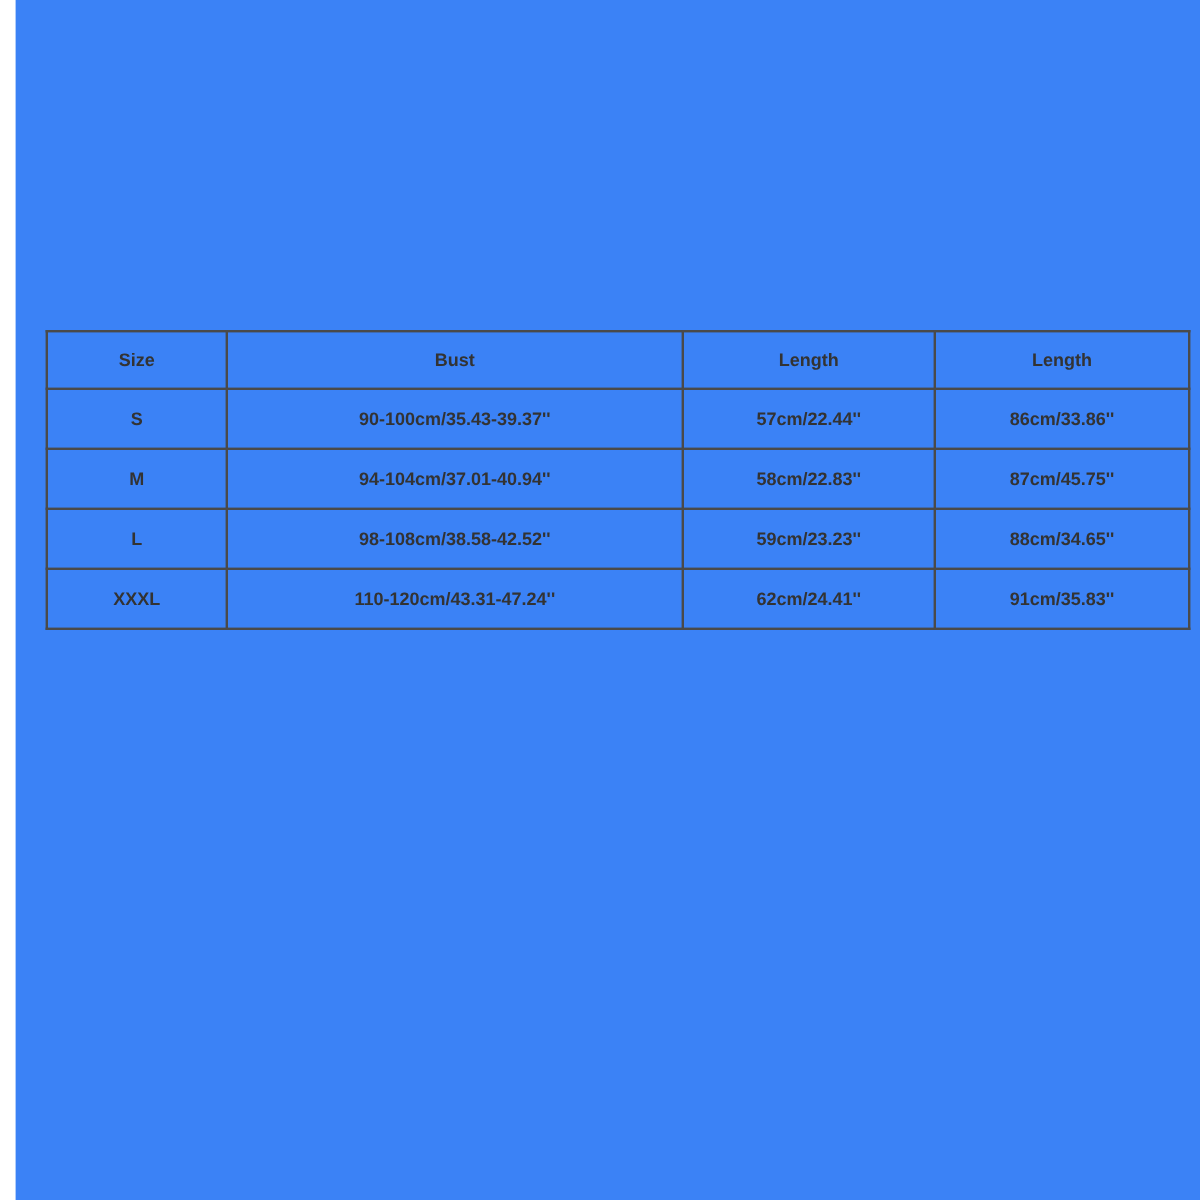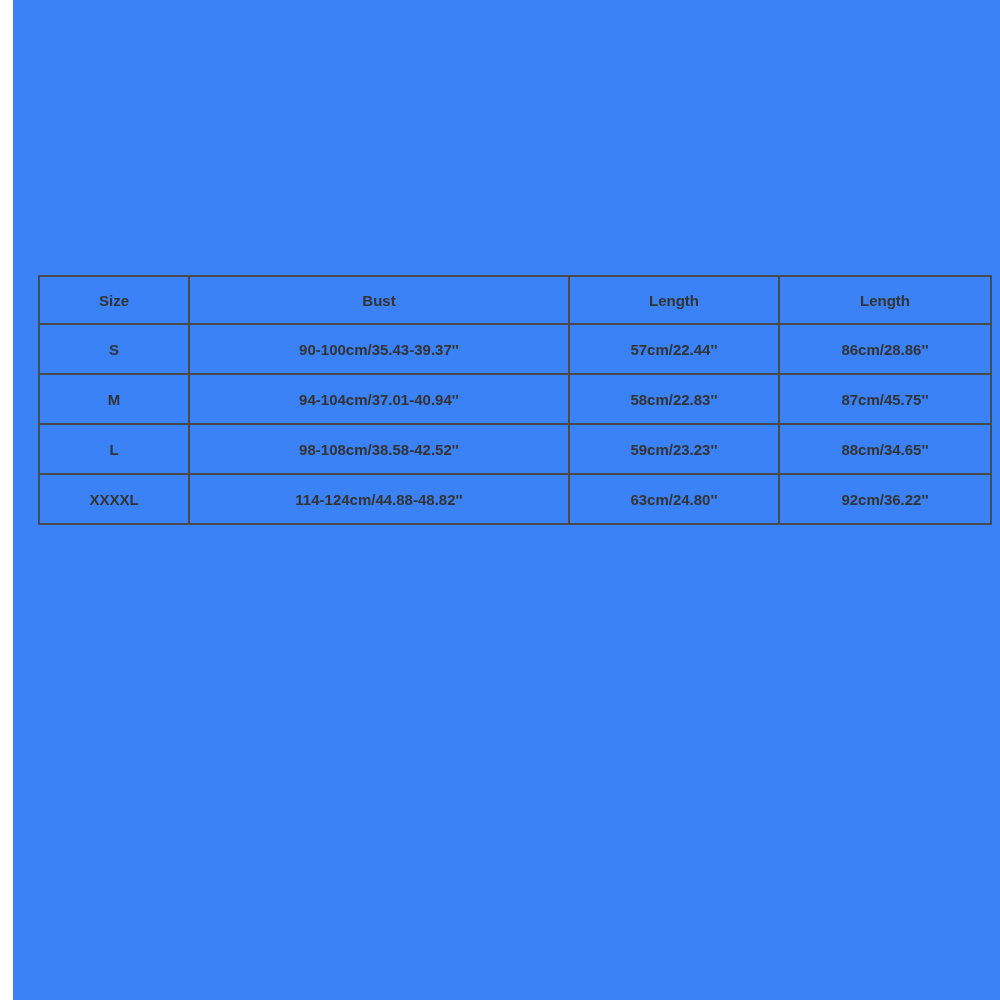--- a/index.html
+++ b/index.html
@@ -64,36 +64,36 @@
           <th>Bust</th>
           <th>Length</th>
           <th>Length</th>
         </tr>
       </thead>
       <tbody>
         <tr>
           <td>S</td>
           <td>90-100cm/35.43-39.37''</td>
           <td>57cm/22.44''</td>
-          <td>86cm/28.86''</td>
+          <td>86cm/33.86''</td>
         </tr>
         <tr>
           <td>M</td>
           <td>94-104cm/37.01-40.94''</td>
           <td>58cm/22.83''</td>
           <td>87cm/45.75''</td>
         </tr>
         <tr>
           <td>L</td>
           <td>98-108cm/38.58-42.52''</td>
           <td>59cm/23.23''</td>
           <td>88cm/34.65''</td>
         </tr>
         <tr>
-          <td>XXXXL</td>
-          <td>114-124cm/44.88-48.82''</td>
-          <td>63cm/24.80''</td>
-          <td>92cm/36.22''</td>
+          <td>XXXL</td>
+          <td>110-120cm/43.31-47.24''</td>
+          <td>62cm/24.41''</td>
+          <td>91cm/35.83''</td>
         </tr>
       </tbody>
     </table>
   </div>
 </div>
 
 </body></html>

